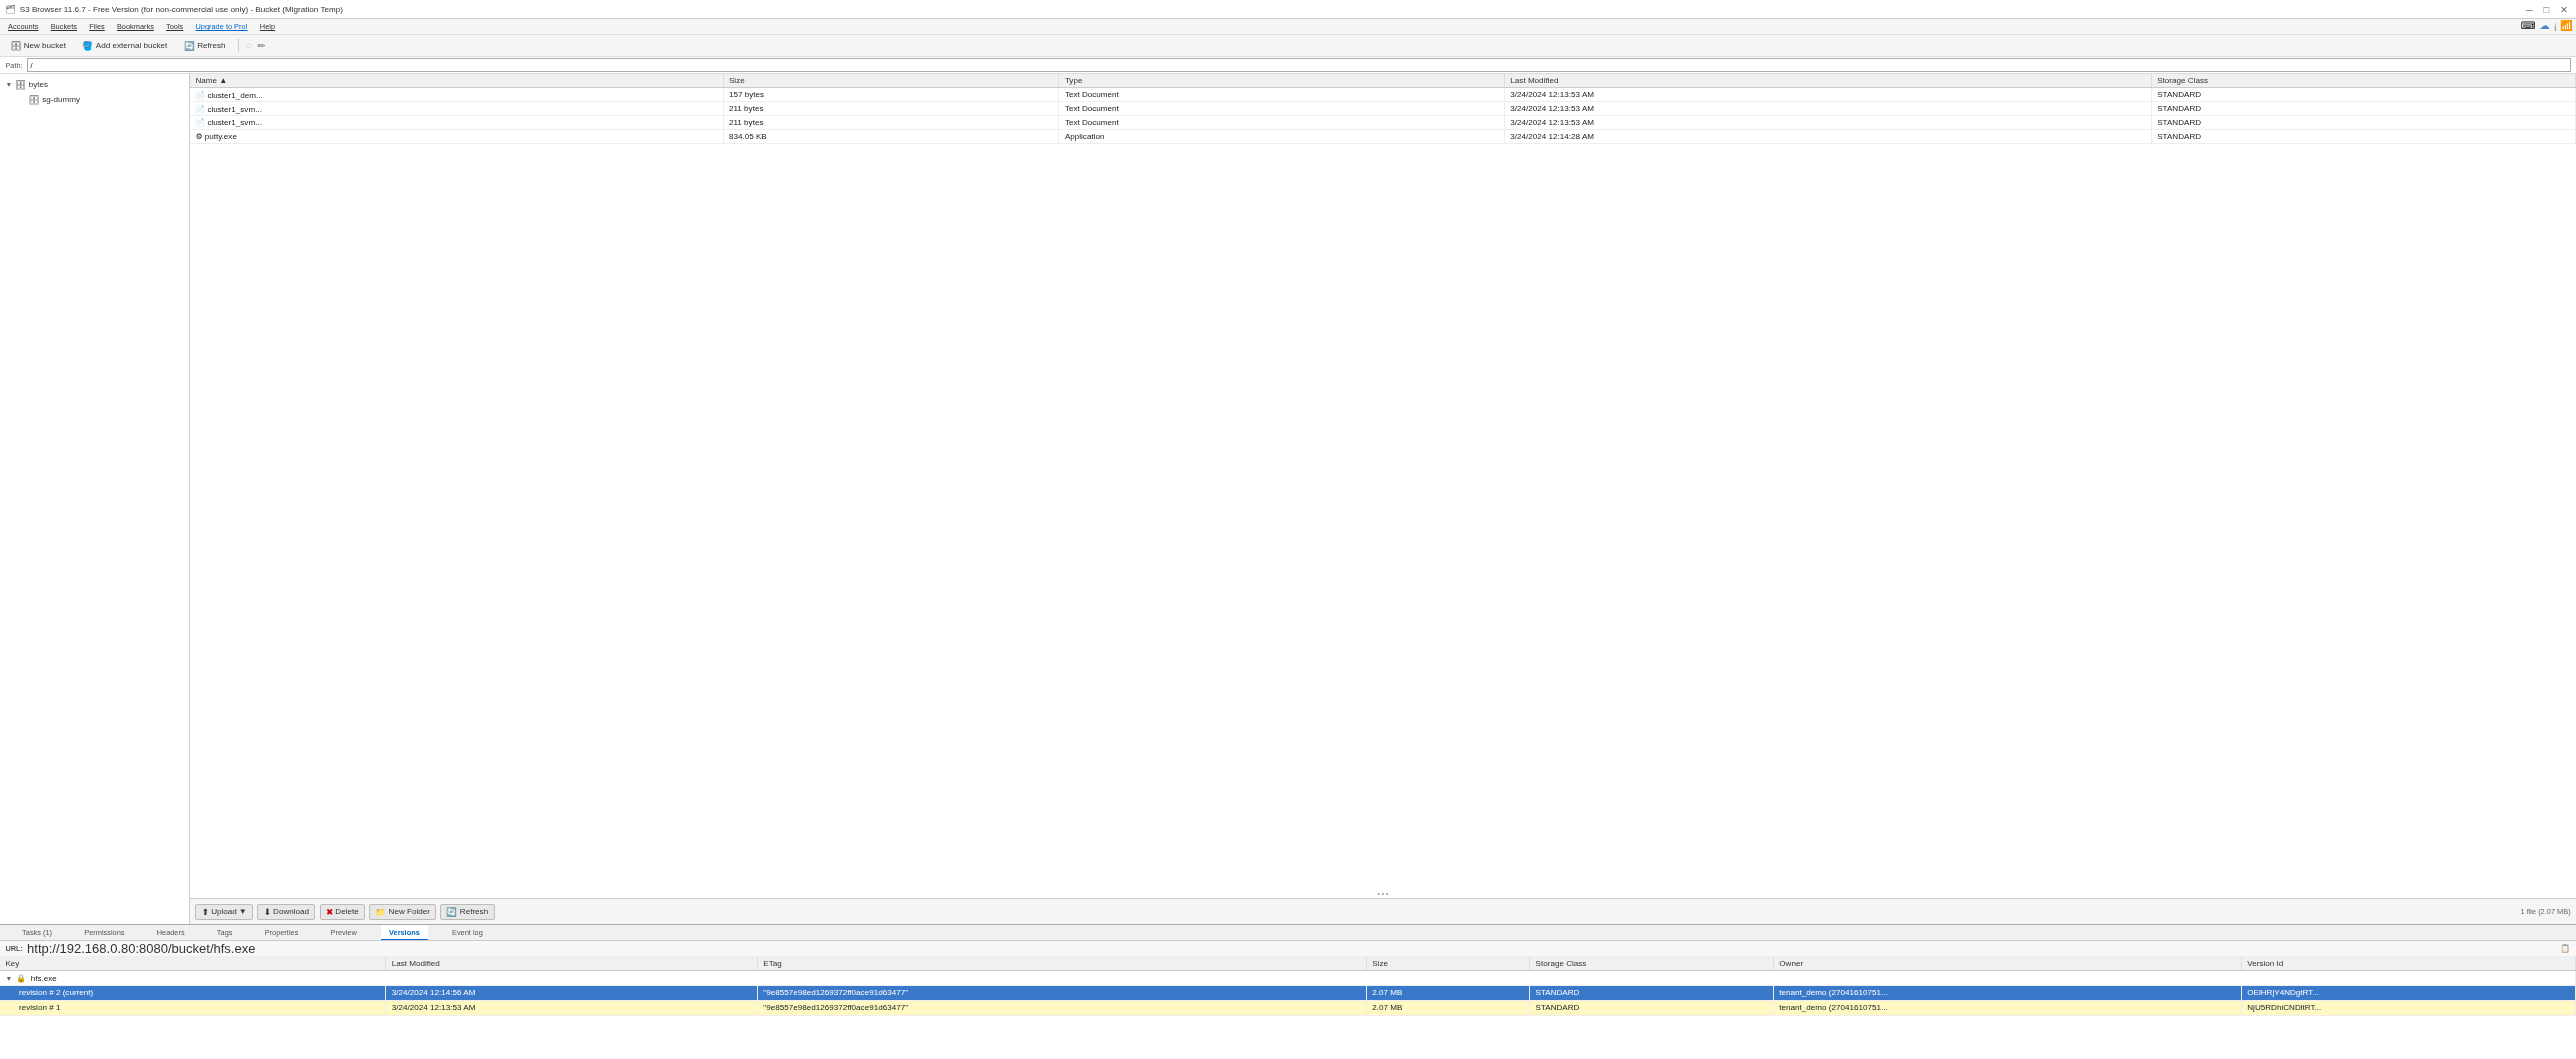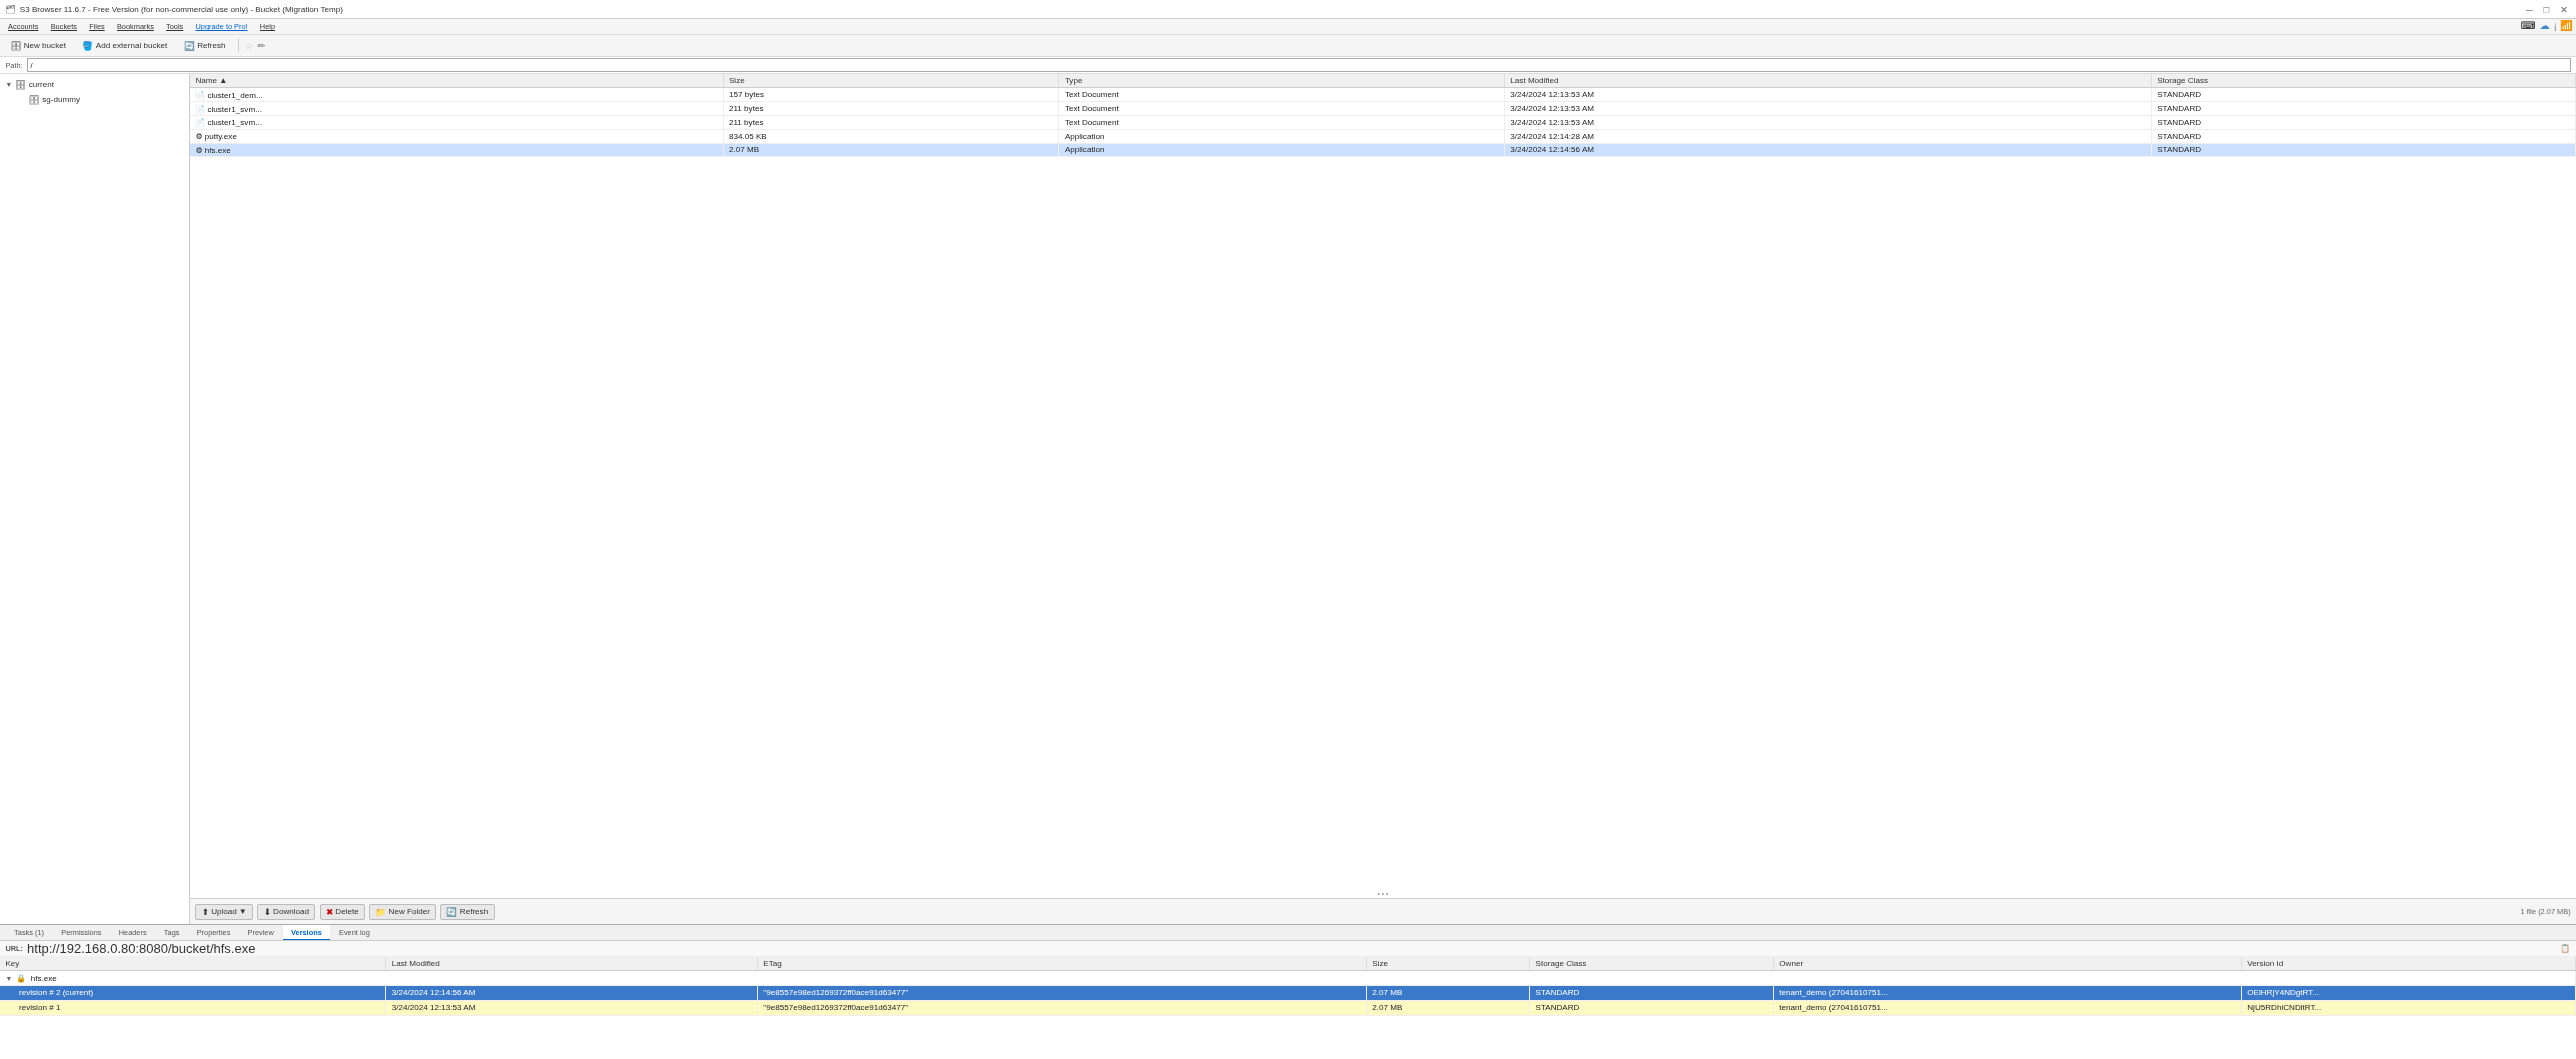--- a/index.html
+++ b/index.html
@@ -195,22 +195,22 @@
       flex-direction: column;
       height: 135px;
       min-height: 135px;
     }
 
     
     .tab-bar {
       display: flex;
       background: #f0f0f0;
       border-bottom: 0.7px solid #ccc;
-      padding: 0 6px;
-      gap: 1px;
+      padding: 0 14px;
+      gap: 16px;
     }
     .tab {
       padding: 2.7px 8.1px;
       cursor: pointer;
       font-size: 7.4px;
       color: #555;
       border-bottom: 1.4px solid transparent;
       margin-bottom: -0.7px;
     }
     .tab.active { color: #0066cc; border-bottom: 1.4px solid #0066cc; background: #fff; font-weight: bold; }
@@ -320,21 +320,21 @@
   <span class="path-label">Path:</span>
   <input class="path-input" type="text" value="/" style="">
 </div>
 
 <div class="main-area">
 
   <div class="sidebar">
     <div class="tree-item">
       <span class="tree-arrow">▼</span>
       <span class="folder-icon">🗄</span>
-      <span>current</span>
+      <span>bytes</span>
     </div>
     <div class="tree-group">
       <div class="tree-item">
         <span class="tree-arrow"> </span>
         <span class="folder-icon">🗄</span>
         <span>sg-dummy</span>
       </div>
     </div>
   </div>
 
@@ -371,27 +371,20 @@
       <td>211 bytes</td>
       <td>Text Document</td>
       <td>3/24/2024 12:13:53 AM</td>
       <td>STANDARD</td>
     </tr>
             <tr>
       <td><span class="file-icon">⚙</span>putty.exe</td>
       <td>834.05 KB</td>
       <td>Application</td>
       <td>3/24/2024 12:14:28 AM</td>
-      <td>STANDARD</td>
-    </tr>
-            <tr class="selected">
-      <td><span class="file-icon">⚙</span>hfs.exe</td>
-      <td>2.07 MB</td>
-      <td>Application</td>
-      <td>3/24/2024 12:14:56 AM</td>
       <td>STANDARD</td>
     </tr>
           </tbody>
       </table>
     </div>
 
     <div class="separator-dots">• • •</div>
 
     <div class="file-action-bar">
       <button class="action-btn">

